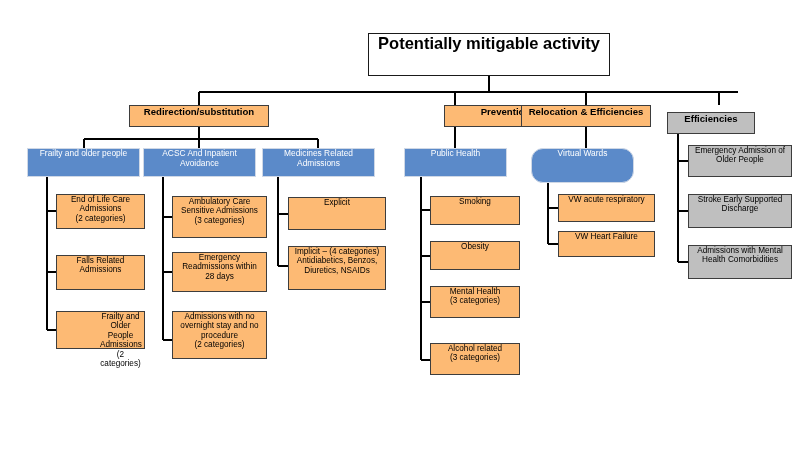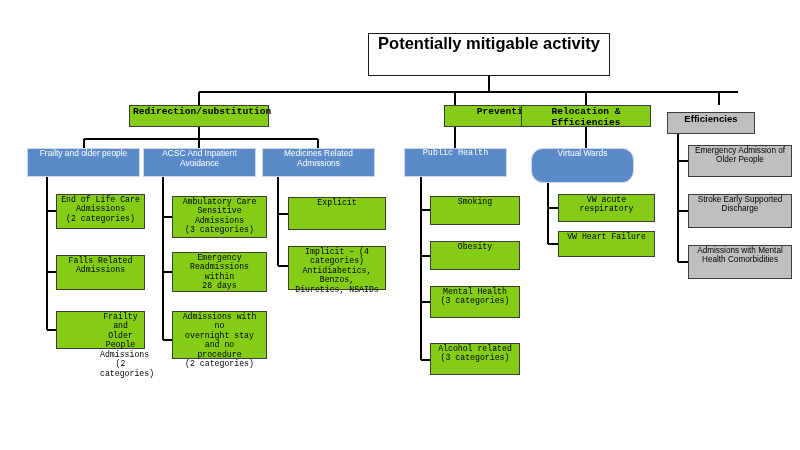--- a/index.html
+++ b/index.html
@@ -45,24 +45,23 @@
     white-space: pre-line;
   }
   .n-root {
     background: #ffffff;
     border: 1.6px solid #1a1a1a;
     font-weight: bold;
     font-size: 16.5px;
     color: #000000;
   }
   .n-amber {
-    background: #84cc16;
+    background: #fdba74;
     border: 1.3px solid #3d3d3d;
     color: #000000;
-    font-family: Liberation Mono, monospace;
   }
   .n-amber-head {
     font-weight: bold;
     font-size: 9.6px;
   }
   .n-blue {
     background: #5B8AC9;
     border: 1.1px solid #cfd8e6;
     color: #ffffff;
     font-size: 8.4px;
@@ -175,21 +174,21 @@
     <span>Frailty and older people</span>
   </div>
   <div class="node n-blue" style="left:143px; top:148px; width:113px; height:29px;">
     <span>ACSC And Inpatient
 Avoidance</span>
   </div>
   <div class="node n-blue" style="left:262px; top:148px; width:113px; height:29px;">
     <span>Medicines Related
 Admissions</span>
   </div>
-  <div class="node n-blue" style="left:404px; top:148px; width:103px; height:29px;font-family:Liberation Mono, monospace;">
+  <div class="node n-blue" style="left:404px; top:148px; width:103px; height:29px;">
     <span>Public Health</span>
   </div>
   <div class="node n-blue" style="left:531px; top:148px; width:103px; height:35px;border-radius:12px;">
     <span>Virtual Wards</span>
   </div>
 
   <div class="node n-amber n-leaf" style="left:56px; top:194px; width:89px; height:35px;">
     <span>End of Life Care
 Admissions
 (2 categories)</span>

